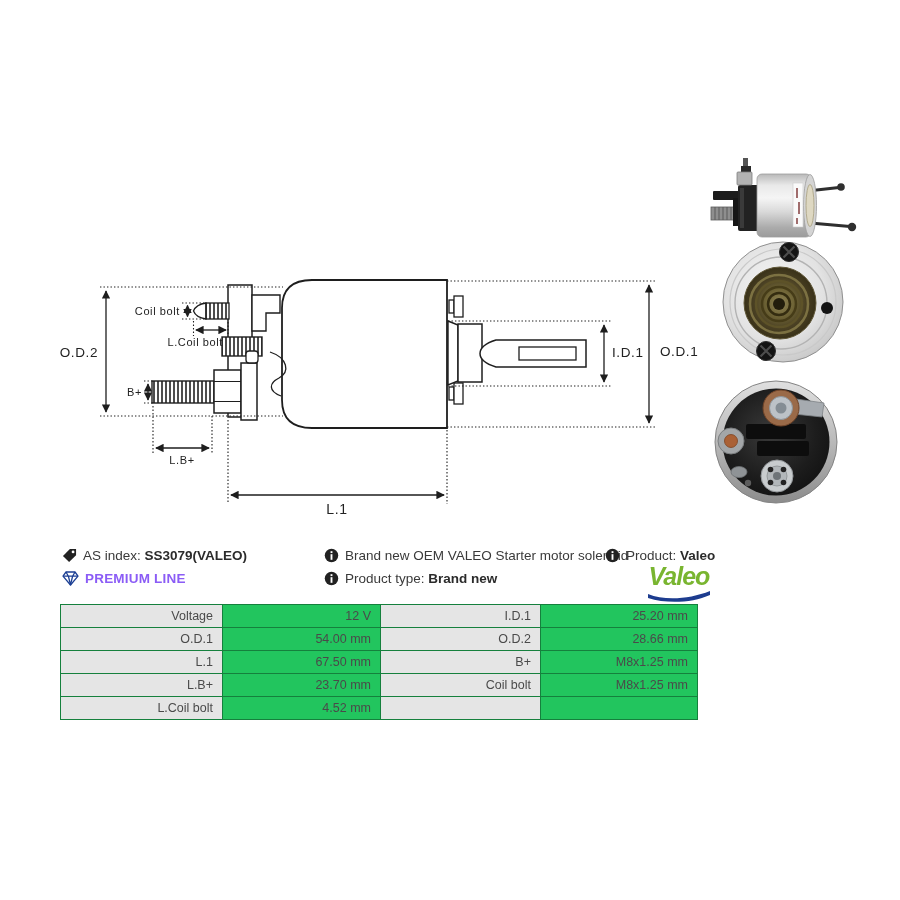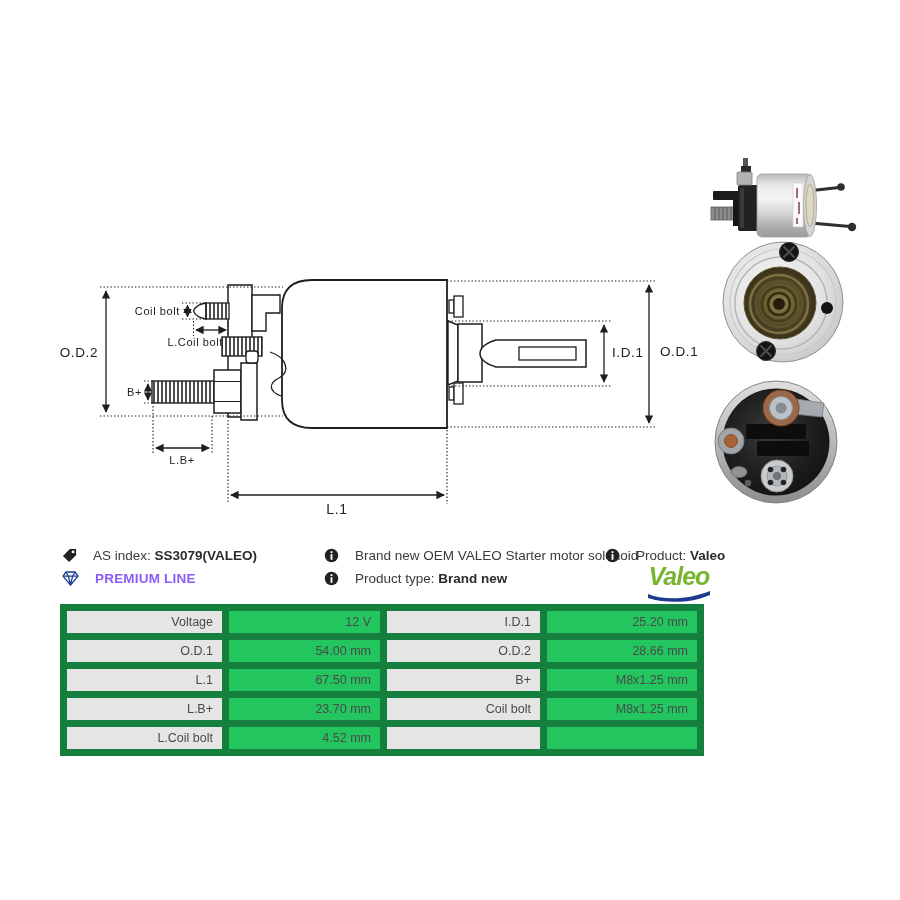--- a/index.html
+++ b/index.html
@@ -2,28 +2,28 @@
 <html><head>
 <meta charset="utf-8">
 <style>
   html,body{margin:0;padding:0;}
   body{
     width:900px;height:900px;position:relative;background:#ffffff;
     font-family:"Liberation Sans", sans-serif;overflow:hidden;color:#3a3a3a;
   }
   .abs{position:absolute;}
   
-  .info-item{position:absolute;display:flex;align-items:center;gap:16px;font-size:13.5px;color:#3a3a3a;white-space:nowrap;}
+  .info-item{position:absolute;display:flex;align-items:center;gap:6px;font-size:13.5px;color:#3a3a3a;white-space:nowrap;}
   .info-item b{color:#2b2b2b;}
   .premium-text{color:#8b5cf6;font-weight:bold;letter-spacing:.2px;}
   .valeo-logo{position:absolute;left:644px;top:564px;width:70px;text-align:center;line-height:1;}
   .valeo-text{font-style:italic;font-weight:bold;font-size:25px;color:#79b530;letter-spacing:-1px;display:block;}
   
   table.specs{position:absolute;left:60px;top:604px;border-collapse:collapse;table-layout:fixed;font-size:12.5px;color:#4a4a4a;}
-  table.specs td{border:7px solid #15803d;height:22px;text-align:right;padding:0 9px 0 0;overflow:hidden;margin-top:36px;}
+  table.specs td{border:1px solid #15803d;height:22px;text-align:right;padding:0 9px 0 0;overflow:hidden;margin-top:36px;}
   td.lbl{background:#e5e5e5;}
   td.val{background:#22c55e;}
   svg text{font-family:"Liberation Sans", sans-serif;fill:#222;}
   svg .dim-label{letter-spacing:.6px;}
 </style>
 </head>
 <body>
 
 <svg class="abs" style="left:55px;top:265px" width="660" height="265" viewBox="55 265 660 265">
   <defs>

